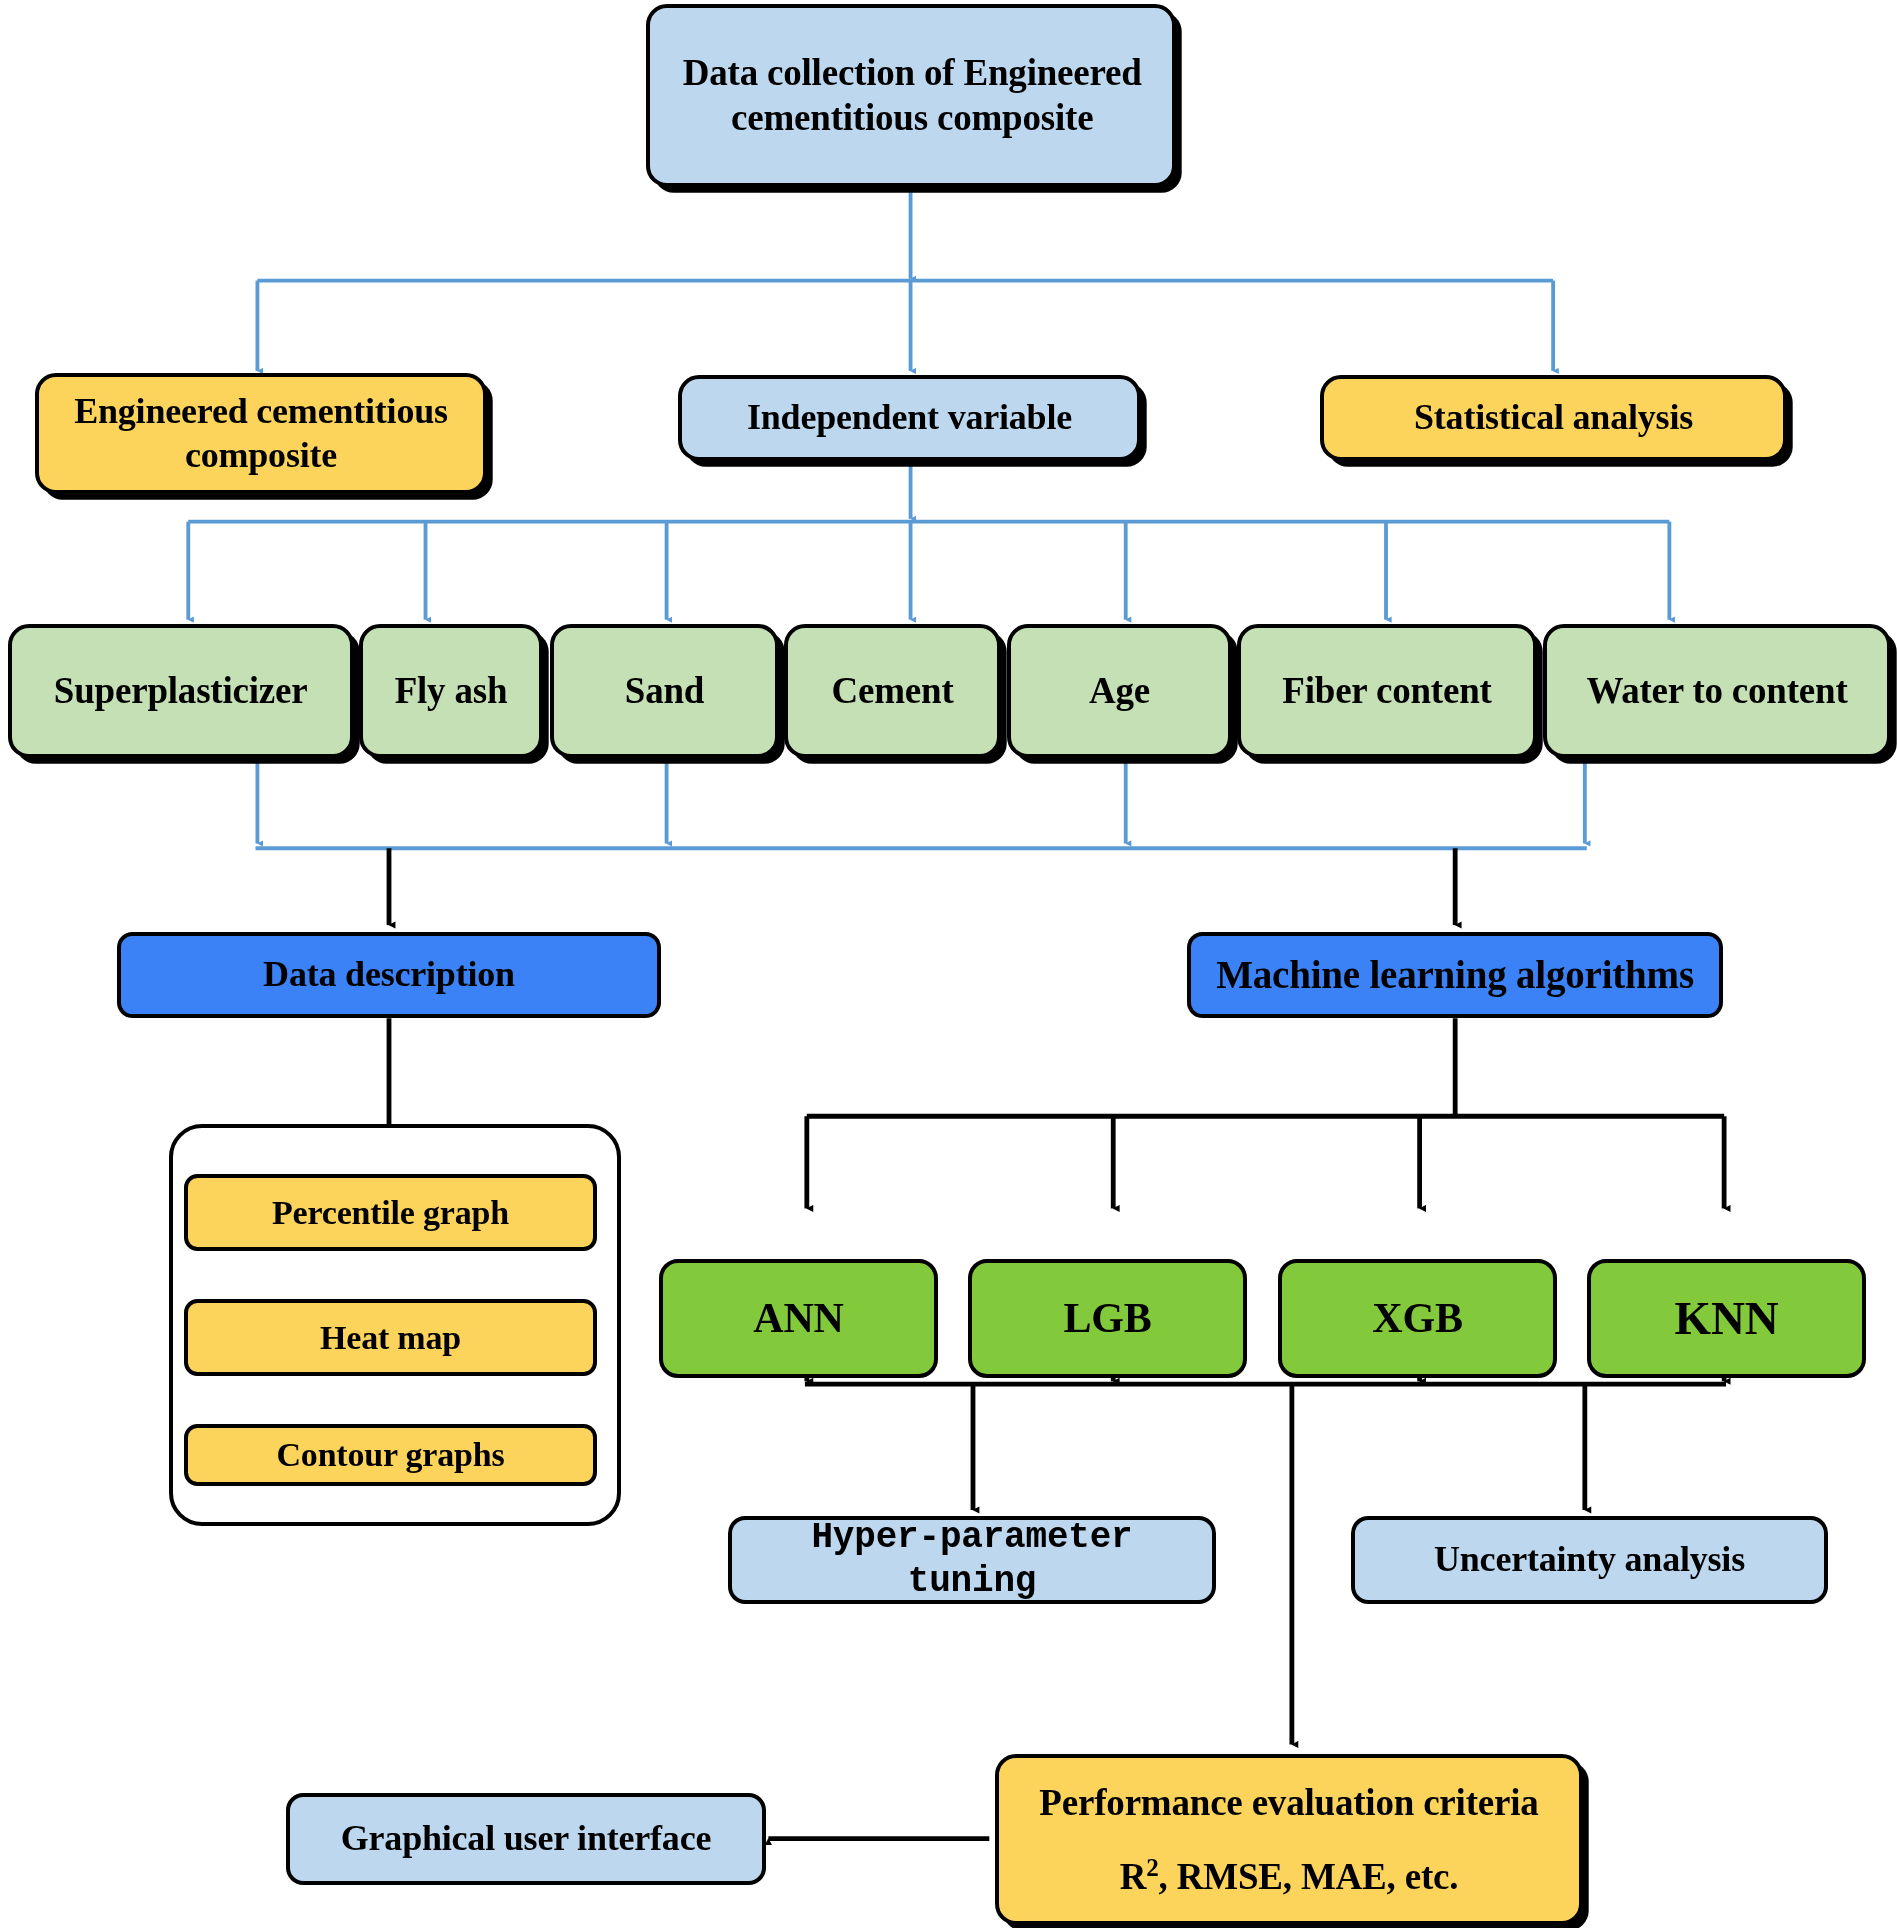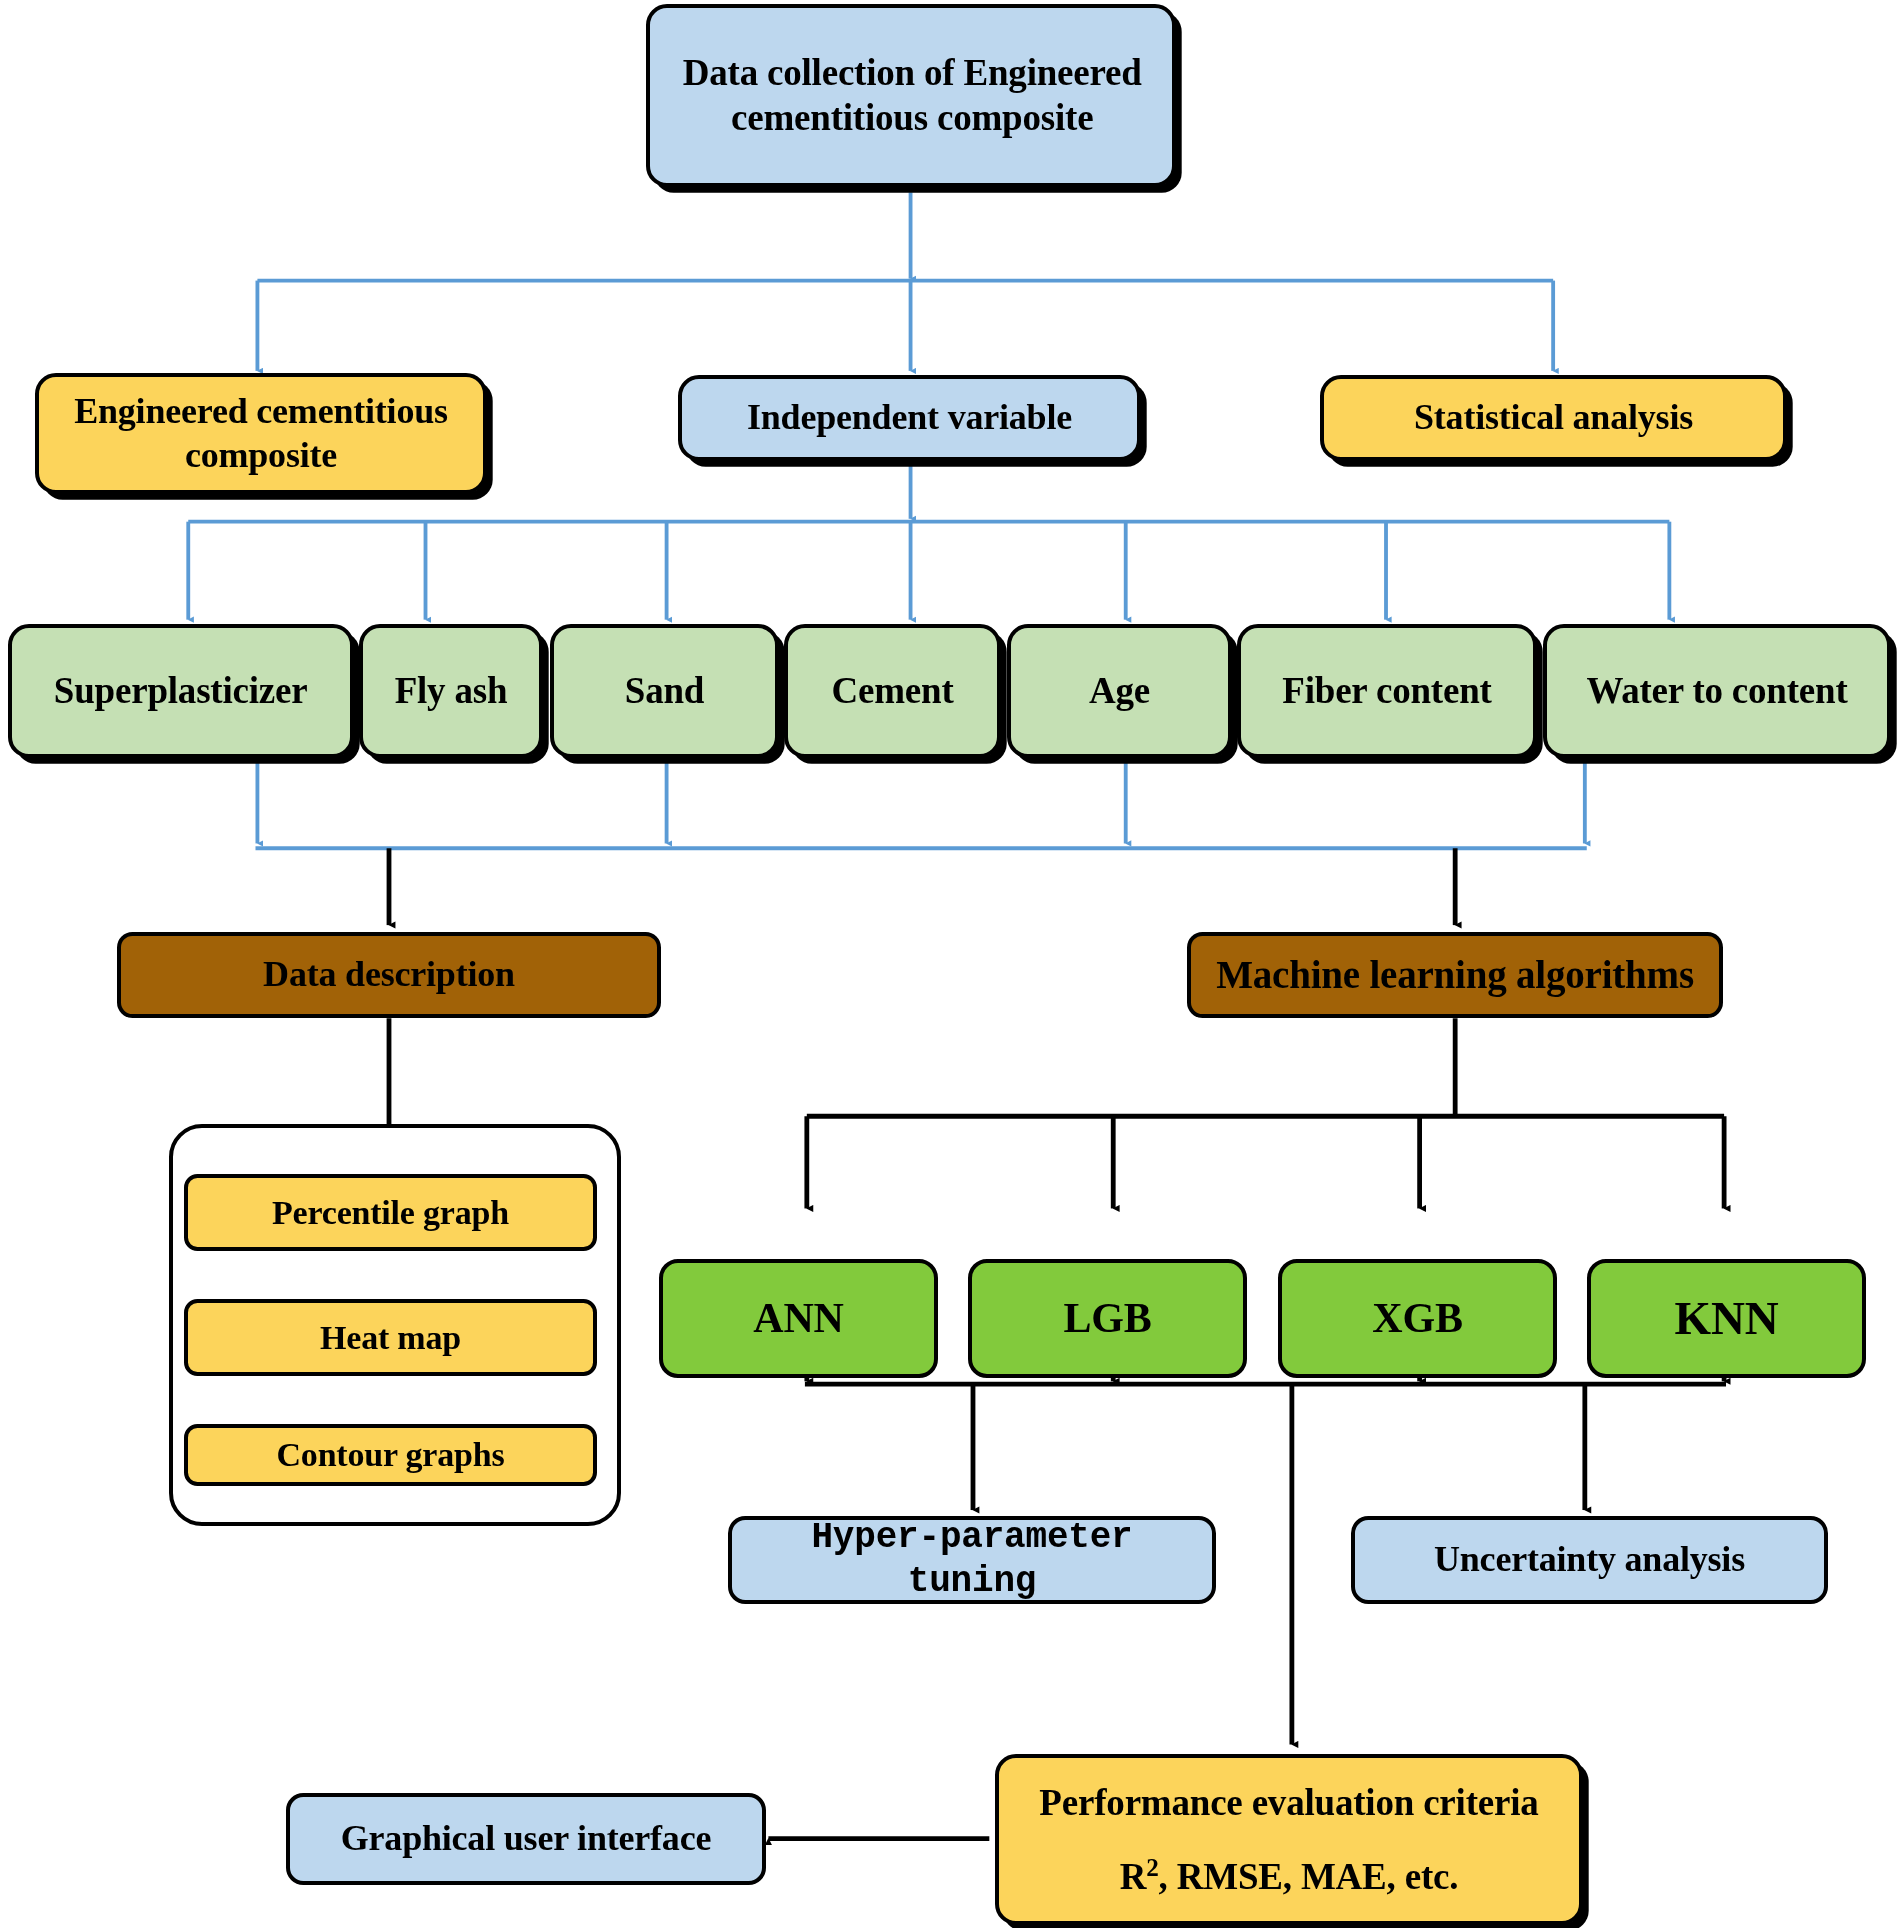--- a/index.html
+++ b/index.html
@@ -38,21 +38,21 @@
     border-radius: 21px;
     line-height: 1.22;
     letter-spacing: -0.2px;
     box-shadow: 6.7px 6.7px 0 -1px rgba(0,0,0,1);
     z-index: 3;
     padding: 0 9.6px;
   }
   .node.blue   { background: #BDD7EE; }
   .node.yellow { background: #FCD45B; }
   .node.lgreen { background: #C5E0B4; }
-  .node.mgreen { background: #a16207; }
+  .node.mgreen { background: #3b82f6; }
   .node.bgreen { background: #82CA3C; margin-top: 45px; }
 
   .node.flat { box-shadow: none; }
 
   .group-box {
     position: absolute;
     box-sizing: border-box;
     background: #ffffff;
     border: 4.8px solid #000000;
     border-radius: 33px;

